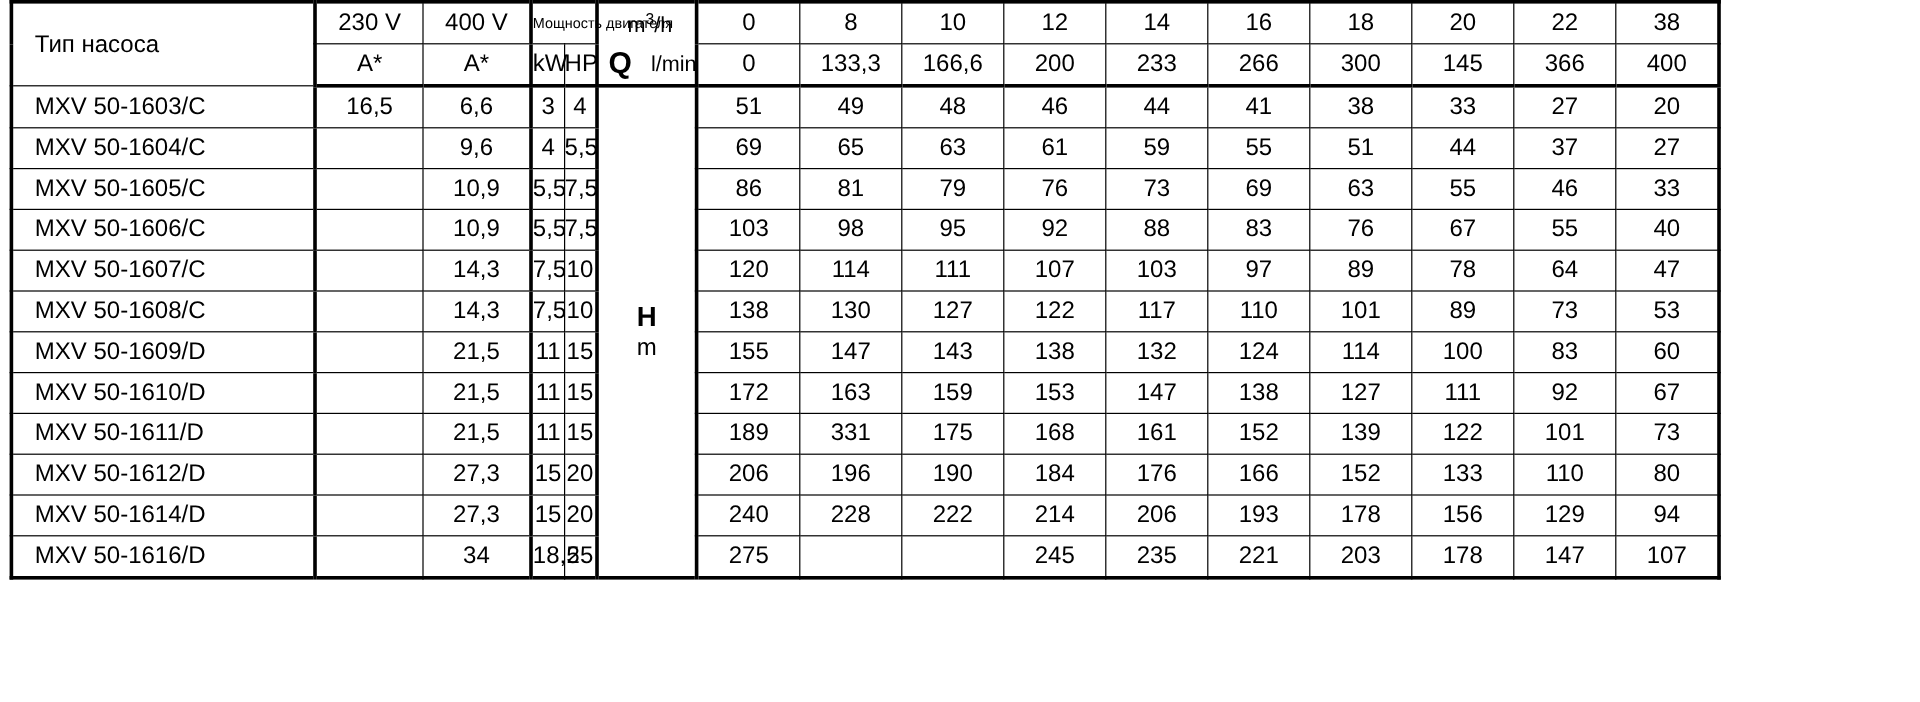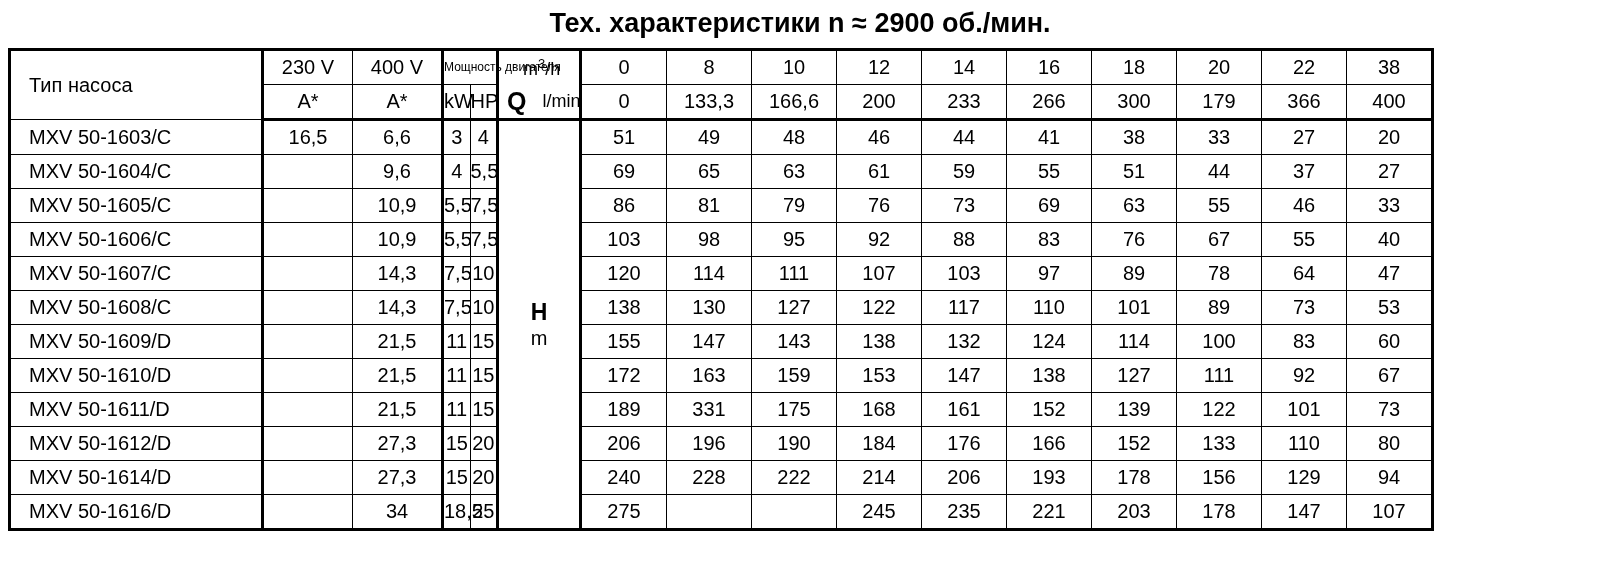--- a/index.html
+++ b/index.html
@@ -108,21 +108,20 @@
   }
   .pump-name {
     font-size: 20px;
   }
 </style>
 </head>
 <body>
 
 <div class="page">
 
-  <div class="title">Тех. характеристики n ≈ 2900 об./мин.</div>
 
   <table class="spec">
     <tbody>
 
       <tr class="head-row">
         <td class="type-col thick-right" rowspan="2">Тип насоса</td>
         <td class="amp-col">230 V</td>
         <td class="amp-col thick-right">400 V</td>
         <td class="merge-head thick-right" colspan="2" rowspan="1">
           <div class="two-line">Мощность двигателя</div>
@@ -155,21 +154,21 @@
             <span class="unit-stack">l/min</span>
           </div>
         </td>
         <td class="d-col thick-bottom">0</td>
         <td class="d-col thick-bottom">133,3</td>
         <td class="d-col thick-bottom">166,6</td>
         <td class="d-col thick-bottom">200</td>
         <td class="d-col thick-bottom">233</td>
         <td class="d-col thick-bottom">266</td>
         <td class="d-col thick-bottom">300</td>
-        <td class="d-col thick-bottom">179</td>
+        <td class="d-col thick-bottom">145</td>
         <td class="d-col thick-bottom">366</td>
         <td class="d-col thick-bottom">400</td>
       </tr>
 
       <tr>
         <td class="type-col thick-right pump-name">MXV 50-1603/C</td>
         <td class="amp-col">16,5</td>
         <td class="amp-col thick-right">6,6</td>
         <td class="pow-col">3</td>
         <td class="pow-col thick-right">4</td>

